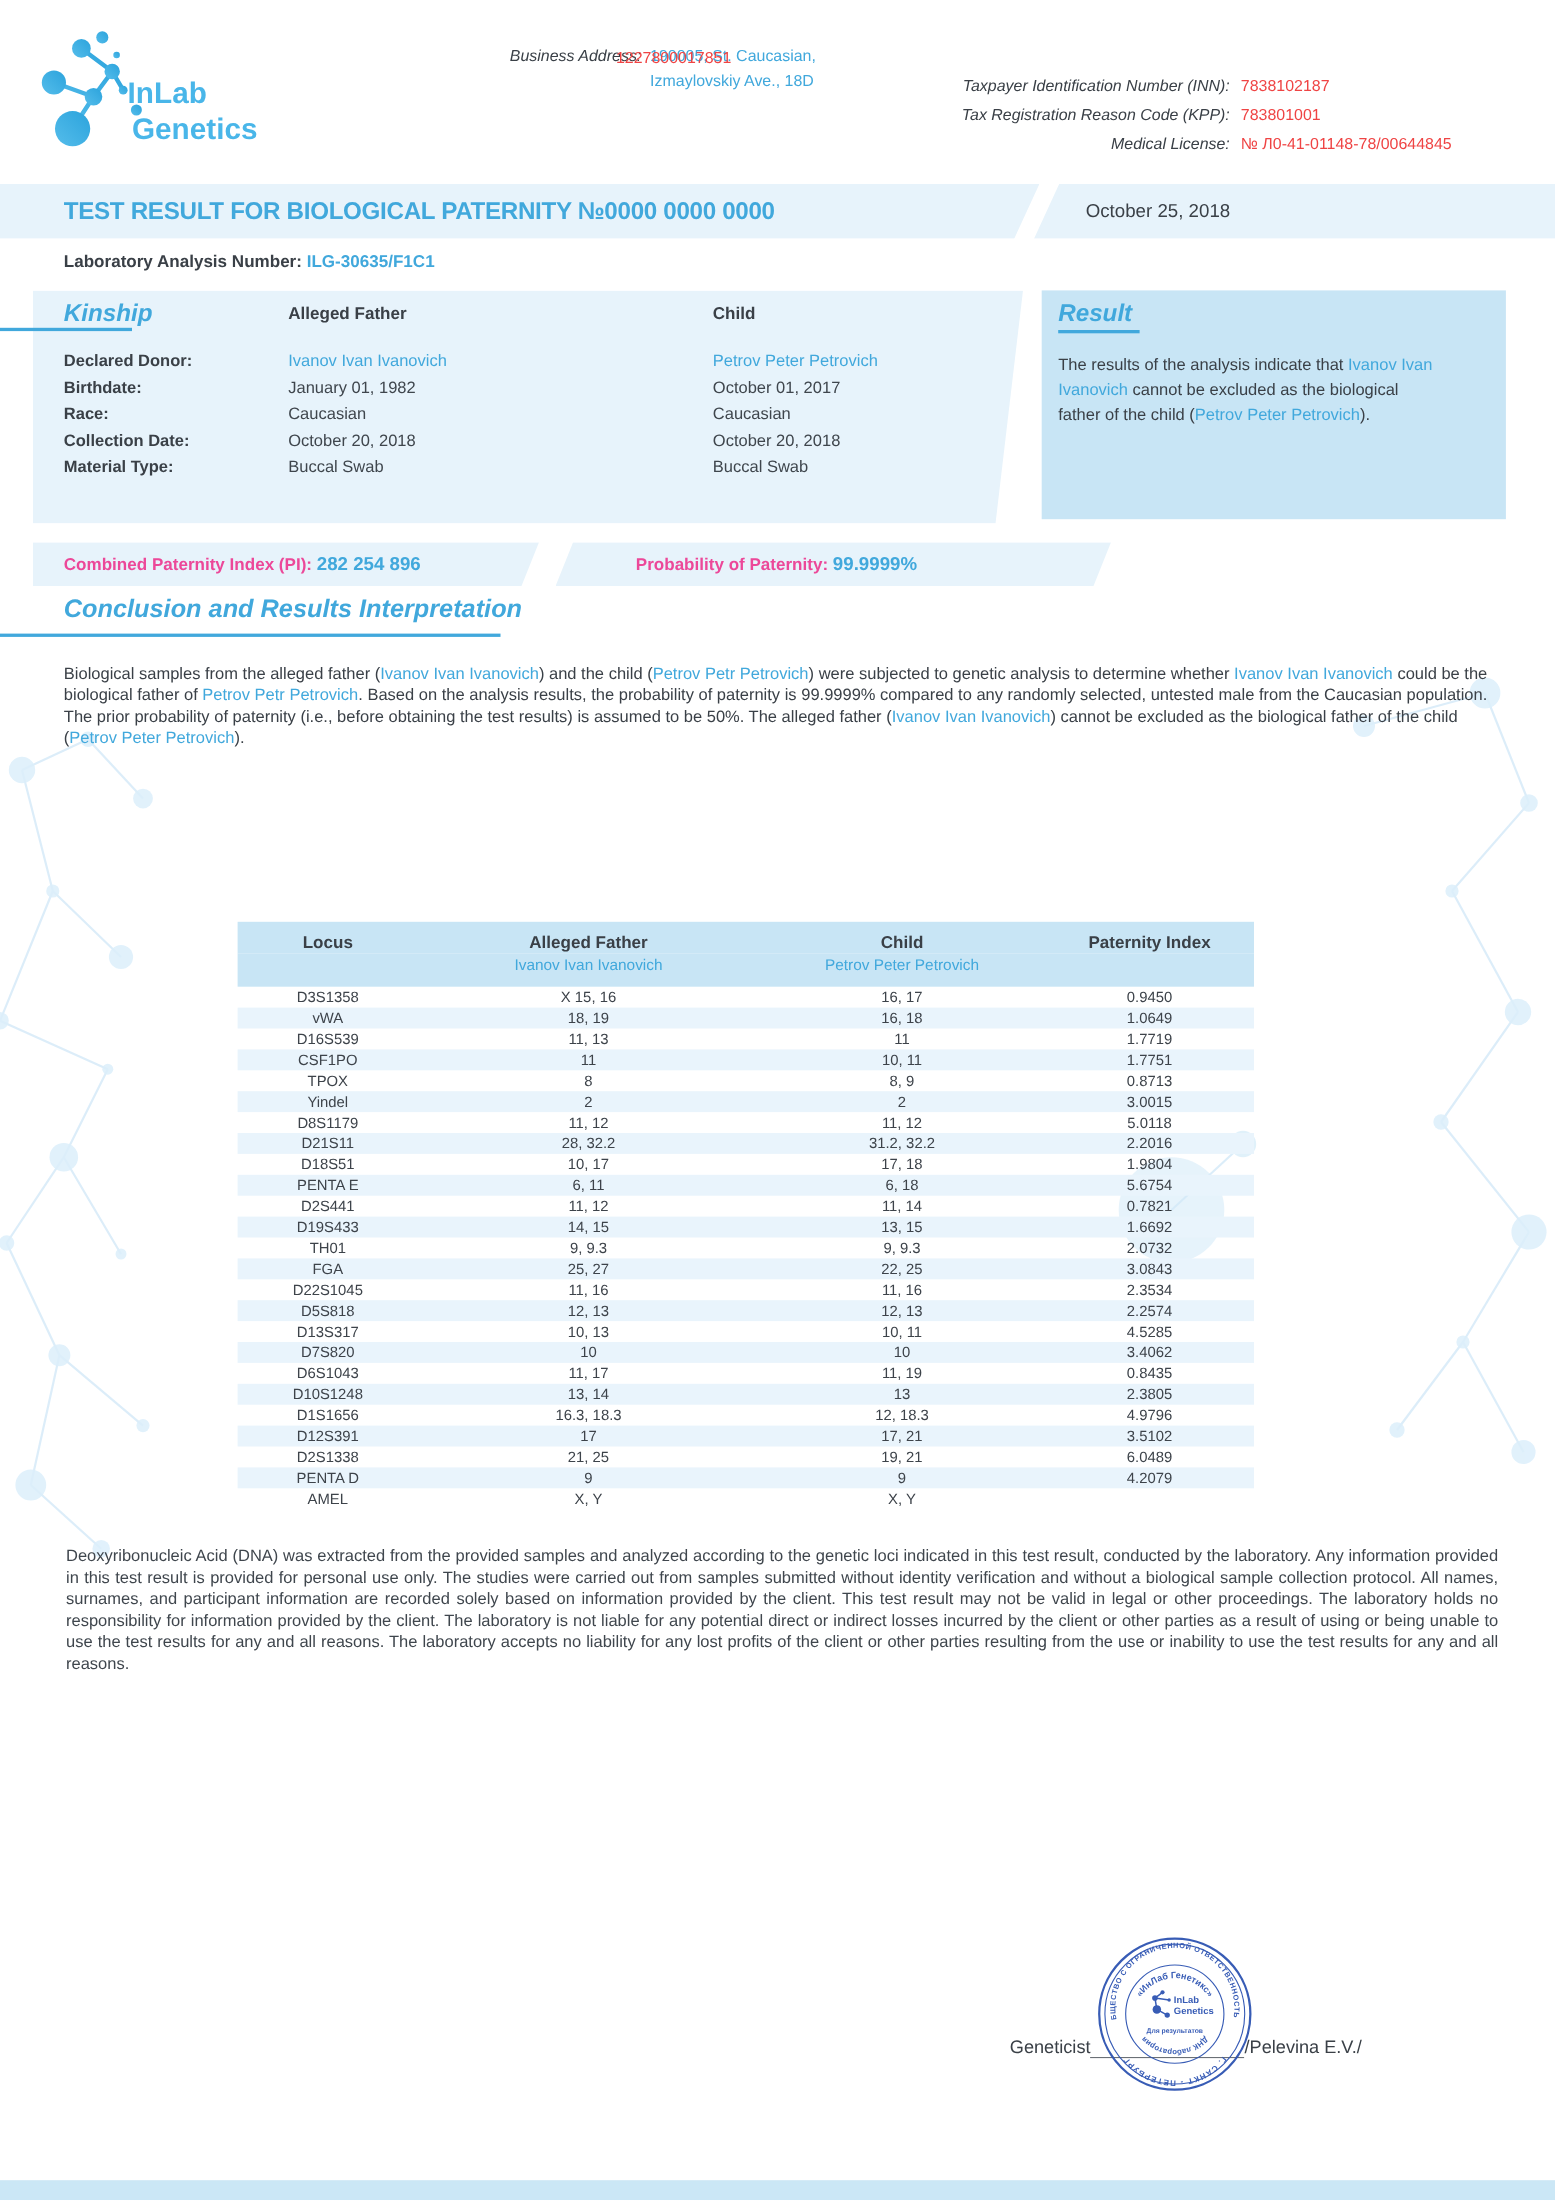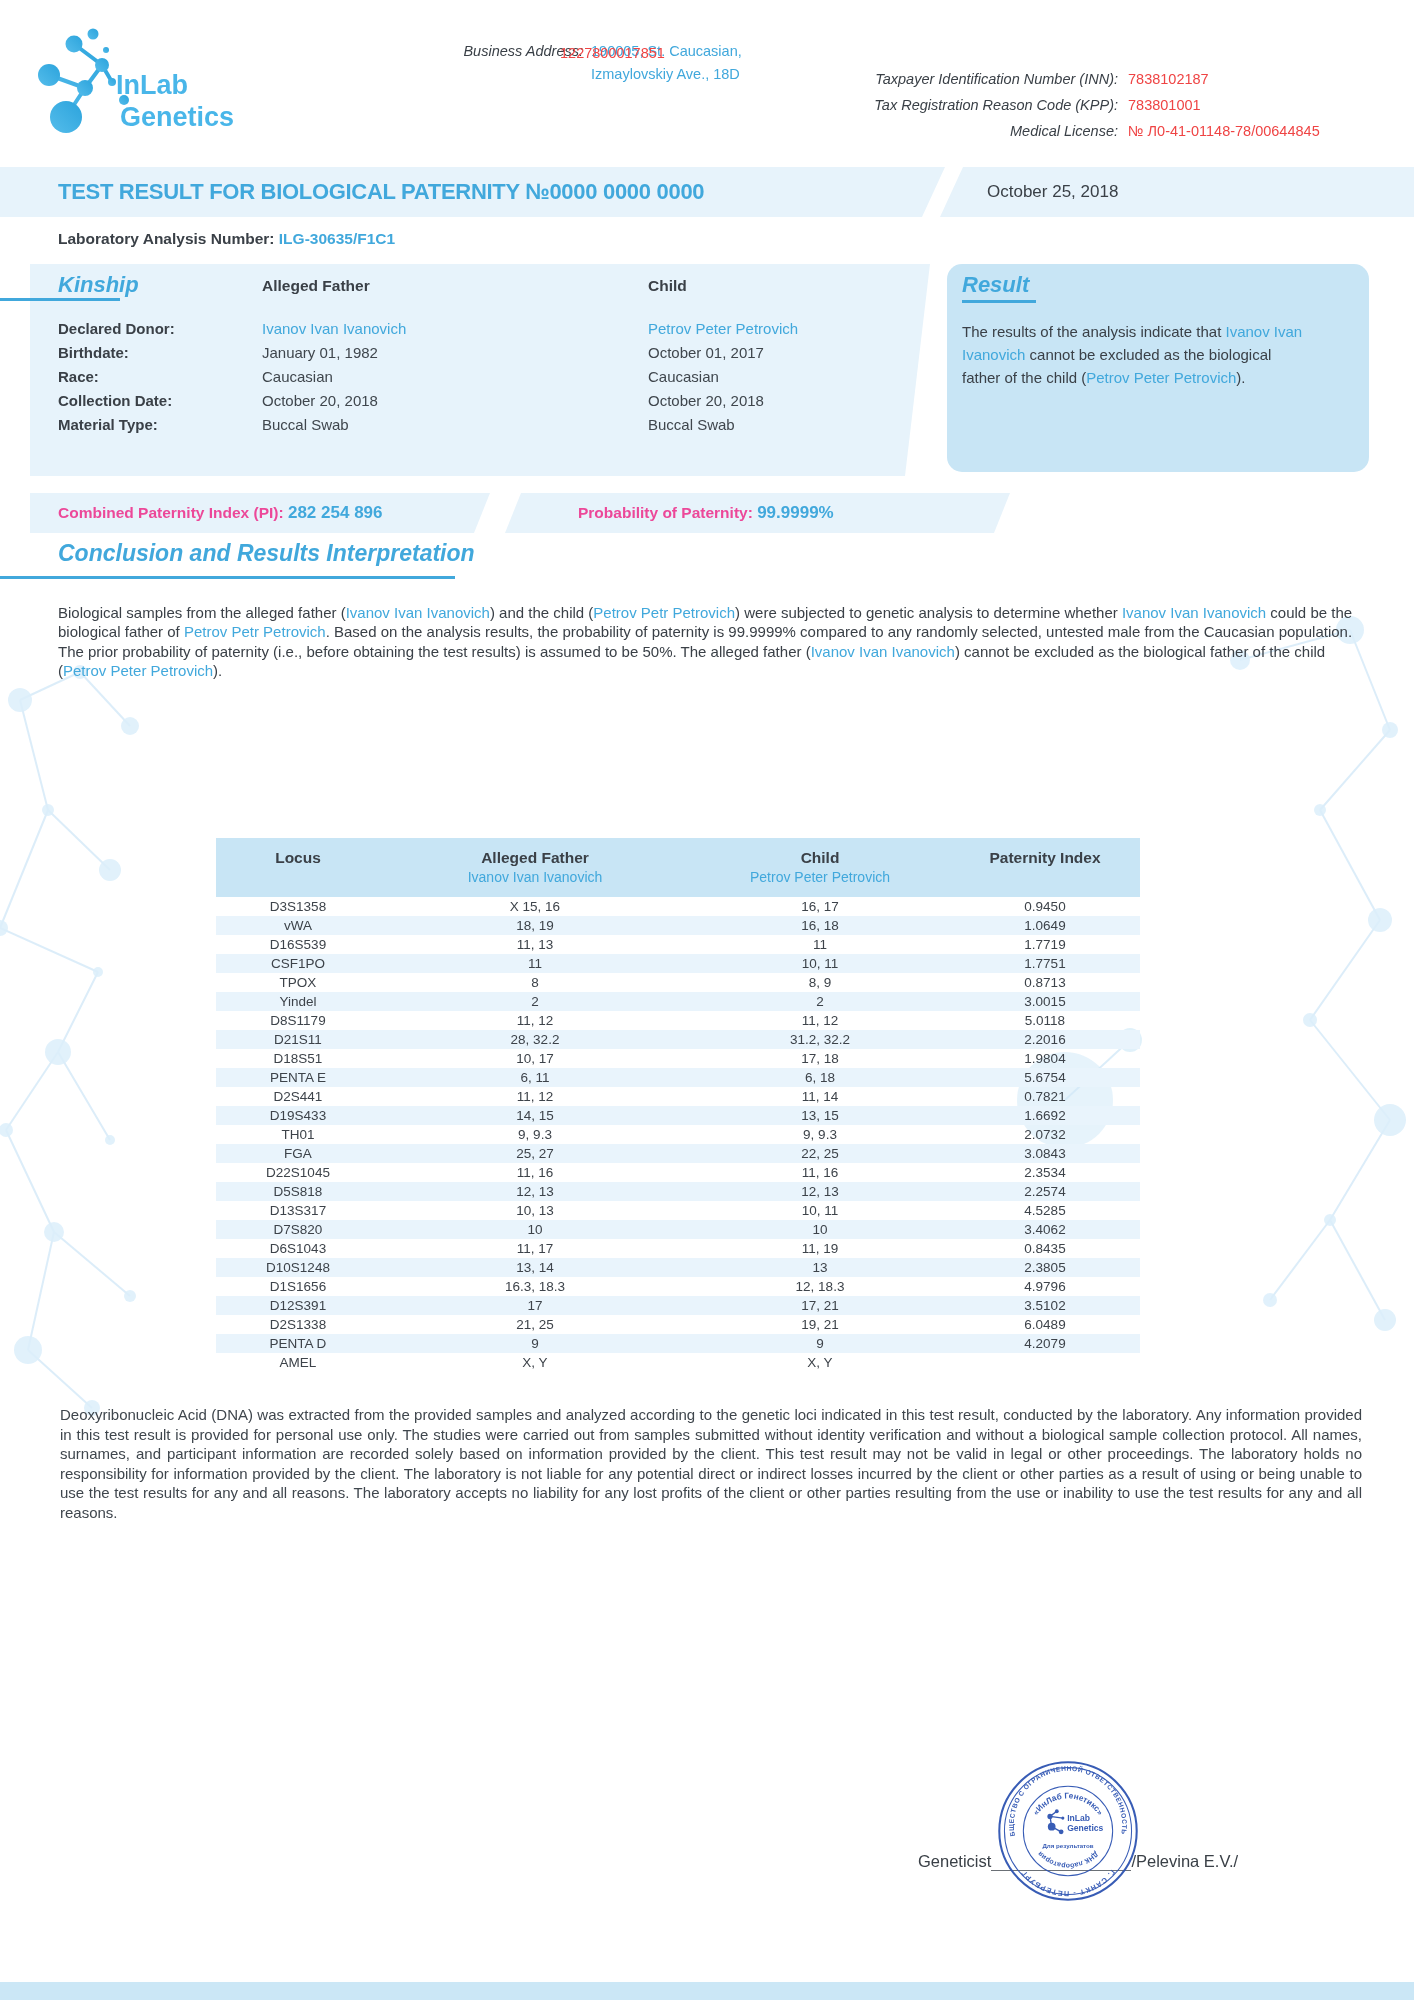--- a/index.html
+++ b/index.html
@@ -43,21 +43,21 @@
   .kin-underline { position:absolute; left:0; top:298px; width:120px; height:3px; background:#41a8dc; z-index:2; }
   .kin-col-head { position:absolute; top:13px; font-size:15.5px; font-weight:bold; color:#3a4047; }
   .kin-col-head.father { left:232px; }
   .kin-col-head.child { left:618px; }
   .kin-rows { position:absolute; left:0; top:56px; width:100%; }
   .kin-row { position:relative; height:24px; font-size:15px; }
   .kin-label { position:absolute; left:28px; font-weight:bold; color:#3a4047; }
   .kin-val.father { position:absolute; left:232px; }
   .kin-val.child { position:absolute; left:618px; }
 
-  .result-box { position:absolute; left:947px; top:264px; width:422px; height:208px; background:#c8e5f5; z-index:1;border-radius:15px; }
+  .result-box { position:absolute; left:947px; top:264px; width:422px; height:208px; background:#c8e5f5; z-index:1; }
   .res-heading { position:absolute; left:15px; top:8px; }
   .res-underline { position:absolute; left:15px; top:36px; width:74px; height:3px; background:#41a8dc; }
   .res-text { position:absolute; left:15px; top:56px; width:348px; font-size:15px; line-height:23px; color:#3a4047; }
 
   
   .pi-band1 { position:absolute; left:30px; top:493px; width:460px; height:40px; background:#e7f3fb;
     clip-path:polygon(0 0,100% 0,calc(100% - 16px) 100%,0 100%); z-index:1; }
   .pi-band2 { position:absolute; left:505px; top:493px; width:505px; height:40px; background:#e7f3fb;
     clip-path:polygon(16px 0,100% 0,calc(100% - 16px) 100%,0 100%); z-index:1; }
   .pi-text1 { position:absolute; left:58px; top:503px; font-size:15.5px; z-index:2; }

